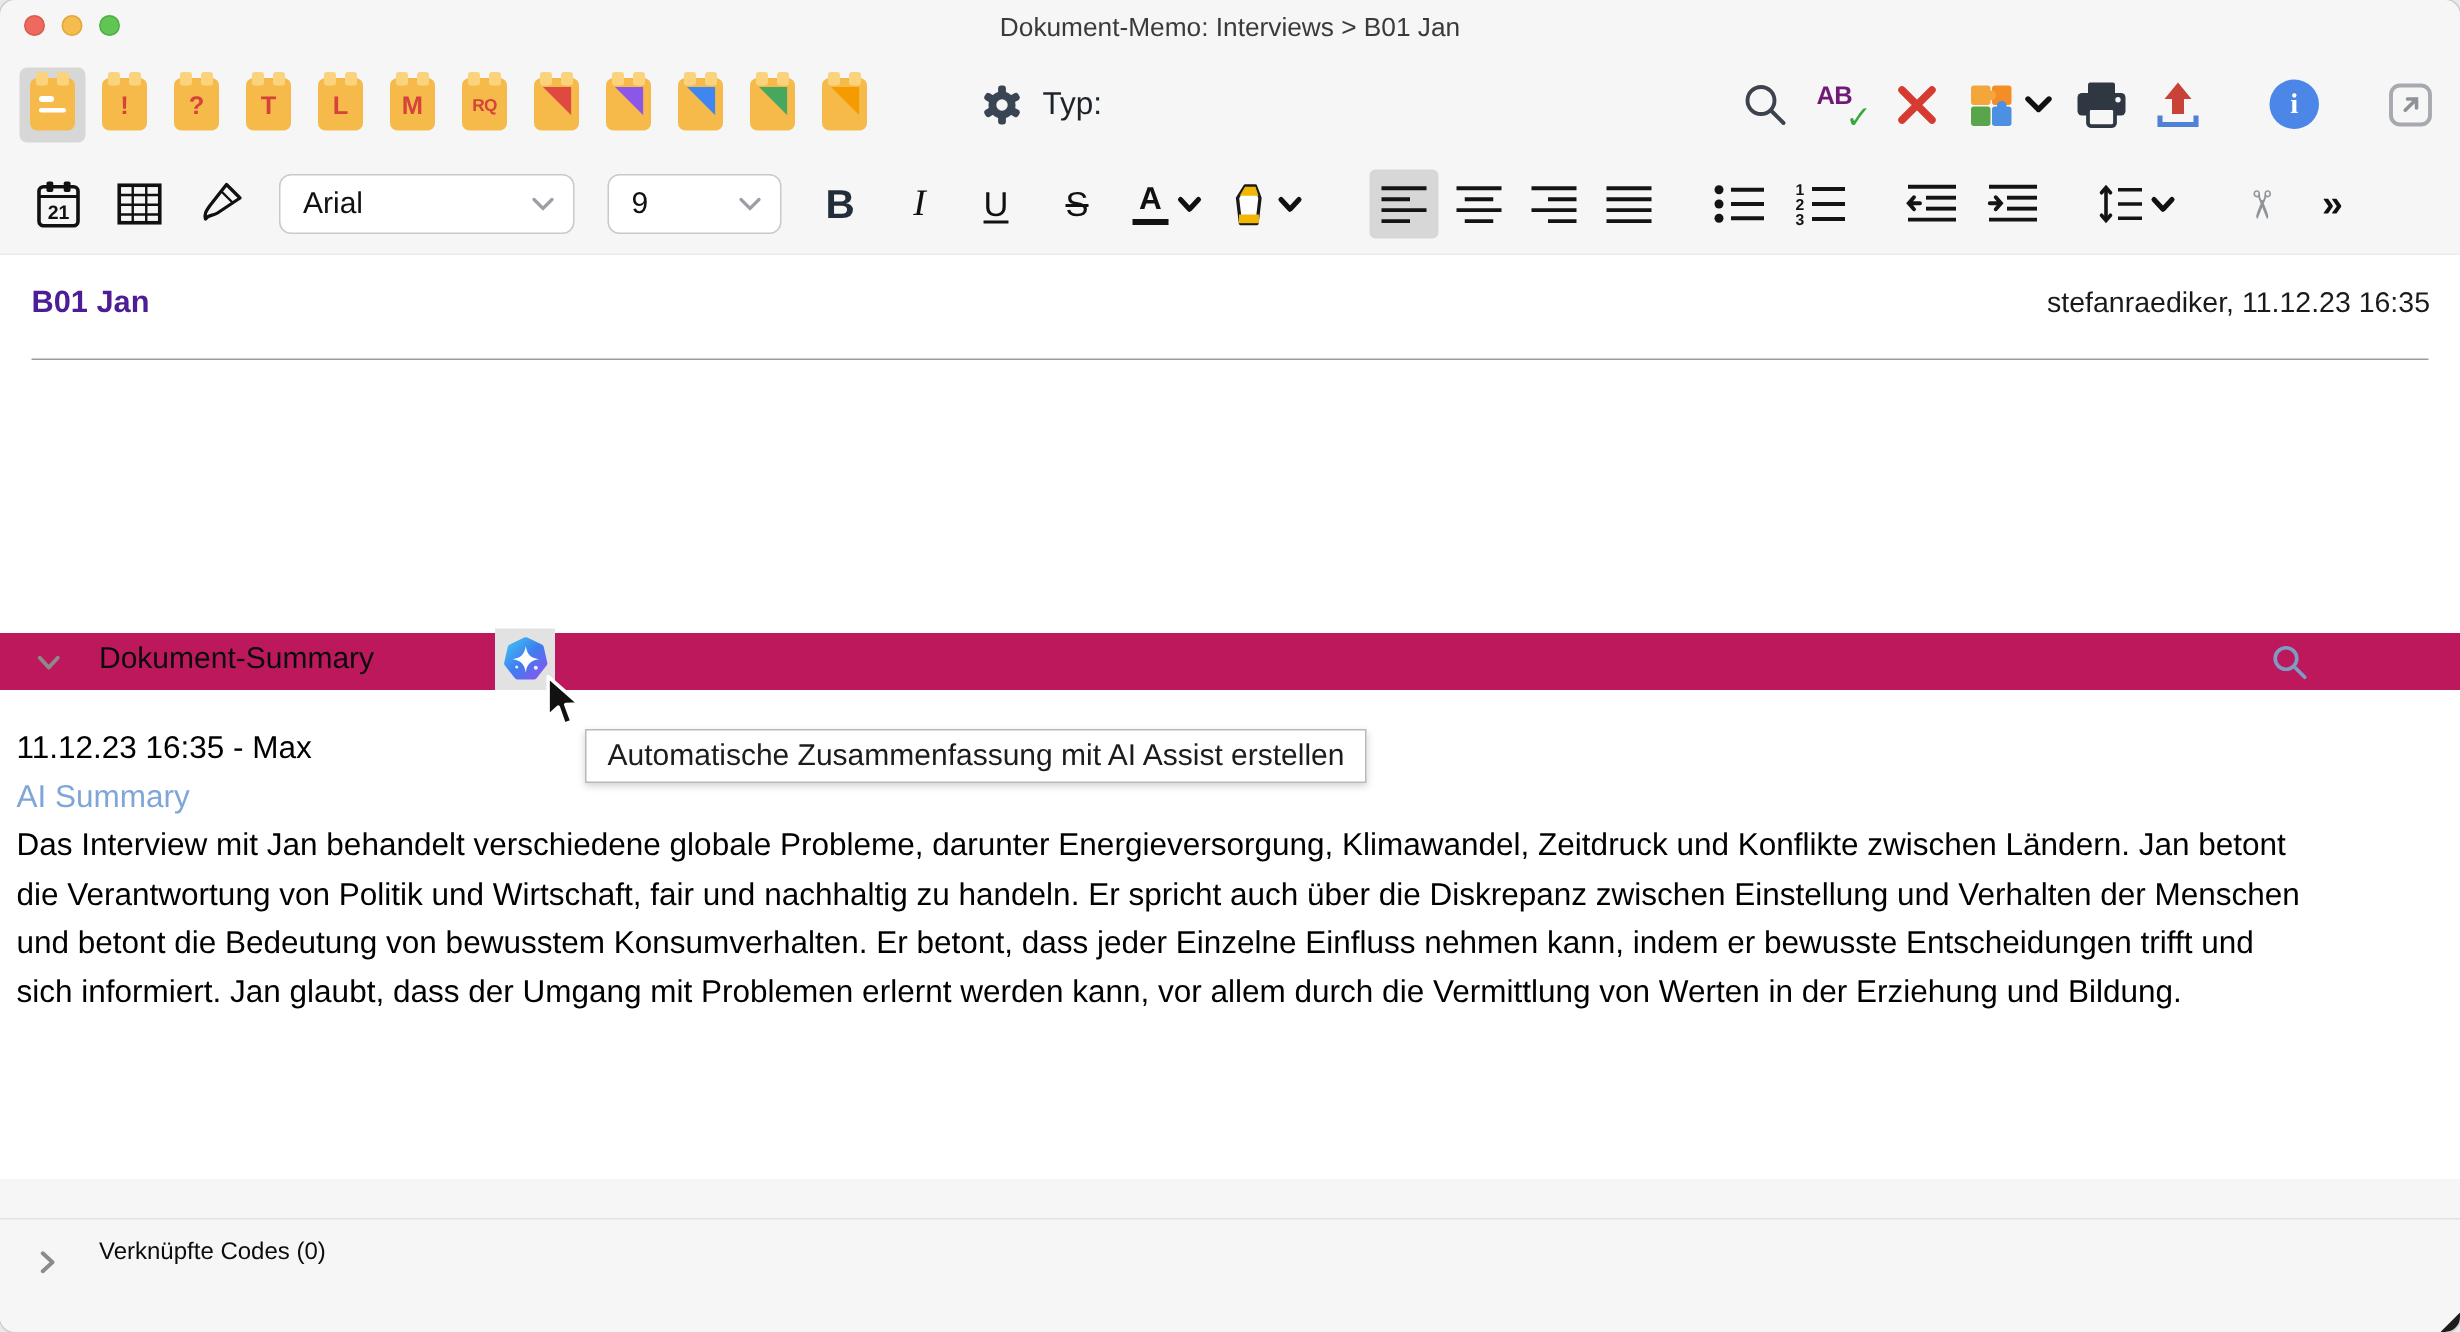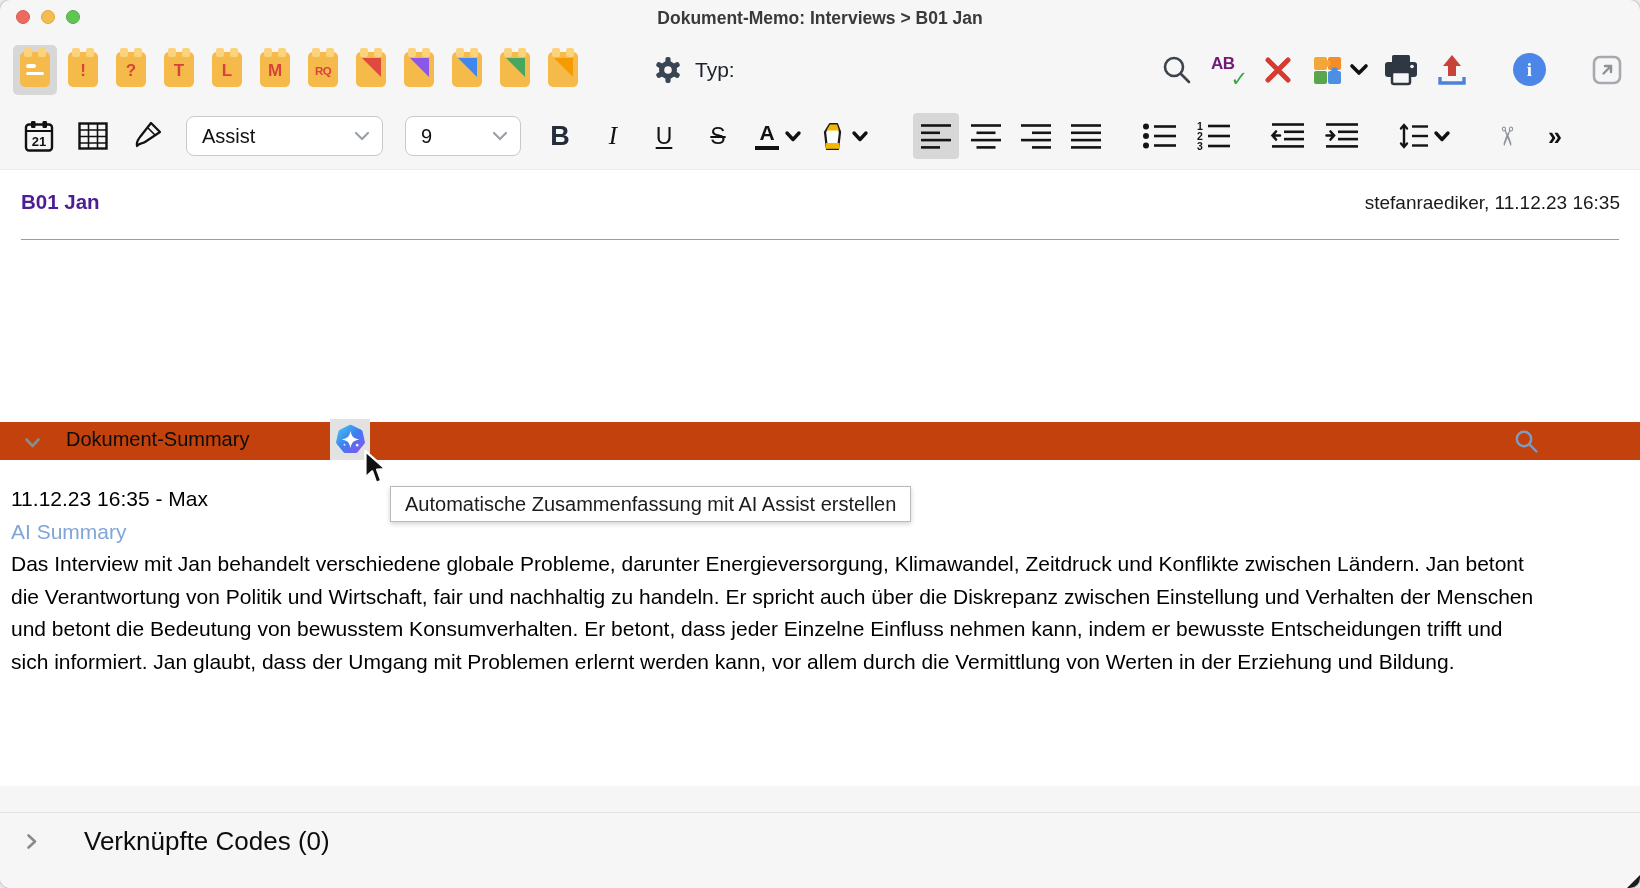--- a/index.html
+++ b/index.html
@@ -7,21 +7,21 @@
   body { font-family: "Liberation Sans", "DejaVu Sans", sans-serif; background:#e9e9e9; }
   .window { position:relative; width:1640px; height:888px; background:#f6f6f7; border-radius:10px; overflow:hidden; box-shadow:0 0 0 1px rgba(0,0,0,.12); }
 
   
   .titlebar { position:relative; height:36px; display:flex; align-items:center; }
   .traffic { position:absolute; left:16px; top:10px; display:flex; gap:11px; }
   .light { width:14px; height:14px; border-radius:50%; }
   .light.red { background:#ee6a5f; border:.5px solid #d65b51; }
   .light.yellow { background:#f5bd4f; border:.5px solid #dfa73c; }
   .light.green { background:#61c554; border:.5px solid #50ad44; }
-  .win-title { flex:1; text-align:center; font-size:17.5px; font-weight:700; color:#3a3a3a; }
+  .win-title { flex:1; text-align:center; font-size:17.5px; font-weight:400; color:#3a3a3a; }
 
   
   .toolbar-main { height:67px; display:flex; align-items:center; padding:0 18px 0 13px; }
   .memo-btn { width:44px; height:50px; display:flex; align-items:center; justify-content:center; border-radius:5px; margin-right:4px; cursor:default; }
   .memo-btn.selected { background:#d7d7d7; }
   .memo-note { position:relative; width:30px; height:35px; background:#f6ba4b; border-radius:5px; }
   .memo-note::before,.memo-note::after { content:""; position:absolute; top:-4px; width:8px; height:9px; background:#fbd37c; border-radius:2px; }
   .memo-note::before { left:4px; } .memo-note::after { right:4px; }
   .memo-lines { position:absolute; left:6px; top:12px; }
   .memo-lines i { display:block; height:3.6px; background:#fff; border-radius:2px; margin-bottom:4px; }
@@ -56,33 +56,33 @@
   .overflow { font-size:25px; font-weight:700; color:#111; }
 
   
   .doc-header { position:relative; height:70px; background:#fff; }
   .doc-title { position:absolute; left:21px; top:20px; font-size:20.5px; font-weight:700; color:#4c1d95; }
   .doc-byline { position:absolute; right:20px; top:22px; font-size:19px; color:#1a1a1a; }
   .doc-header::after { content:""; position:absolute; left:21px; right:21px; bottom:0; border-bottom:1.5px solid #9c9c9c; }
   .doc-space { height:182px; background:#fff; }
 
   
-  .sum-header { position:relative; height:38px; background:#c2410c; }
+  .sum-header { position:relative; height:38px; background:#be185d; }
   .sum-chevron { position:absolute; left:24px; top:13px; }
   .sum-title { position:absolute; left:66px; top:6px; font-size:20px; color:#0c0c0c; }
   .ai-btn { position:absolute; left:330px; top:-3px; width:40px; height:41px; background:#e2e2e2; display:flex; align-items:center; justify-content:center; cursor:default; }
   .sum-search { position:absolute; right:100px; top:7px; cursor:default; }
   .sum-content { height:326px; background:#fff; padding:23px 105px 0 11px; font-size:21px; line-height:32.5px; color:#000; }
   .sum-label { color:#7fa6d9; }
 
   
   .bottom { position:relative; height:102px; background:#f6f6f7; }
   .bottom .rule { position:absolute; left:0; right:0; top:26px; border-top:1px solid #e2e2e2; }
   .sec-chevron { position:absolute; left:26px; top:47px; }
-  .sec-codes { position:absolute; left:66px; top:40px; font-size:26px; color:#0c0c0c;margin-left:18px; }
+  .sec-codes { position:absolute; left:66px; top:40px; font-size:16px; color:#0c0c0c; }
   .sec-segments { position:absolute; left:810px; top:40px; font-size:20.5px; color:#0c0c0c; }
 
   
   .tooltip { position:absolute; left:390px; top:486px; height:36px; background:#fff; border:1px solid #b9b9b9; box-shadow:0 2px 5px rgba(0,0,0,.18); display:flex; align-items:center; padding:0 14px; font-size:20px; color:#1c1c1c; white-space:nowrap; }
   .cursor { position:absolute; left:362px; top:450px; pointer-events:none; }
   .resize-corner { position:absolute; right:0; bottom:0; width:13px; height:13px; background:#1c1c1c; clip-path:polygon(100% 0,100% 100%,0 100%); }
 </style>
 </head>
 <body>
 
@@ -252,21 +252,21 @@
         <line x1="1.5" y1="21" x2="28.5" y2="21" stroke="#111" stroke-width="1.6"></line>
       </svg>
     </div>
     <div class="fmt-btn" style="width:42px; margin-left:12px;">
       <svg width="32" height="32" viewBox="0 0 32 32" fill="none" stroke="#111" stroke-width="2.2" stroke-linejoin="round">
         <path d="M20 3 L29 12 L14 22 C11 24 8 23 6 26 C5 22 7 20 9 17 Z"></path>
         <path d="M17 8 L24 15" stroke-width="1.6"></path>
       </svg>
     </div>
     <div class="select-box" style="width:197px; margin-left:18px;">
-      <span class="val">Assist</span>
+      <span class="val">Arial</span>
       <svg width="16" height="10" viewBox="0 0 16 10">
         <path d="M2 2 L8 8 L14 2" fill="none" stroke="#9aa0a6" stroke-width="2.2" stroke-linecap="round"></path>
       </svg>
     </div>
     <div class="select-box" style="width:116px; margin-left:22px;">
       <span class="val">9</span>
       <svg width="16" height="10" viewBox="0 0 16 10">
         <path d="M2 2 L8 8 L14 2" fill="none" stroke="#9aa0a6" stroke-width="2.2" stroke-linecap="round"></path>
       </svg>
     </div>

